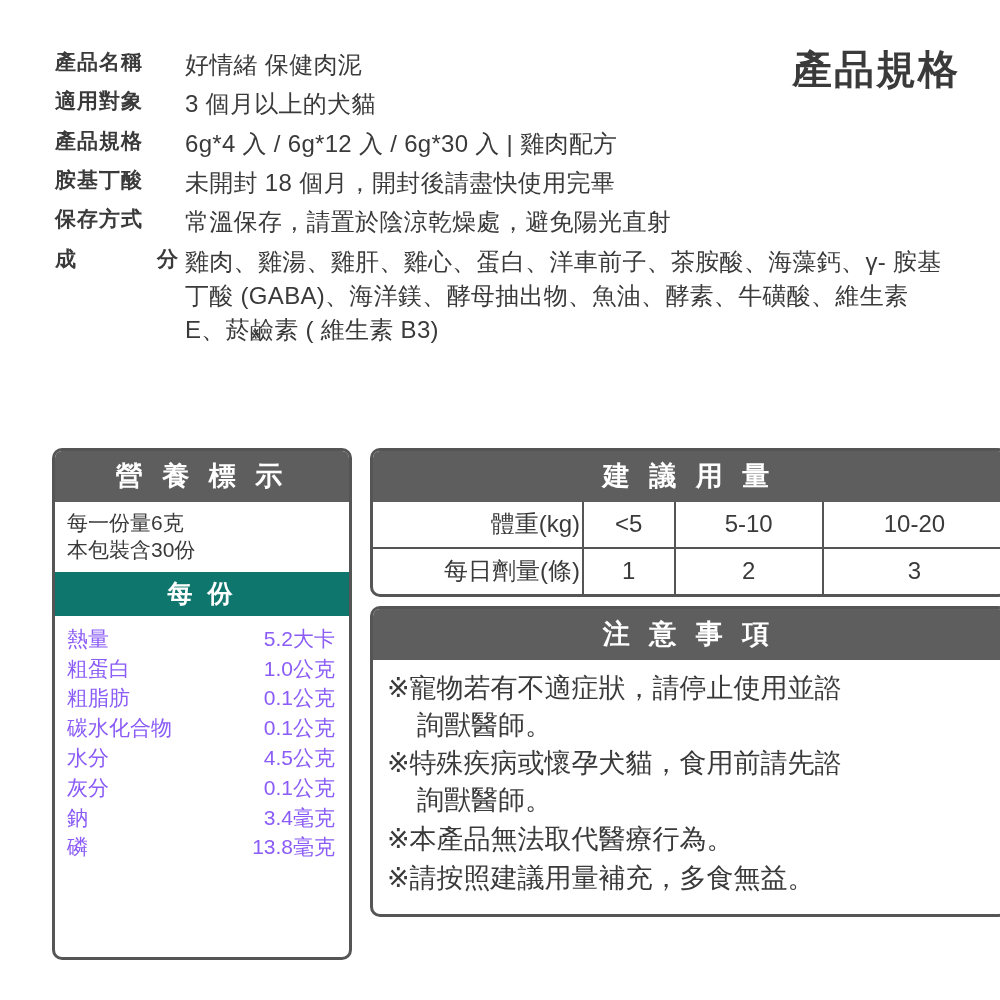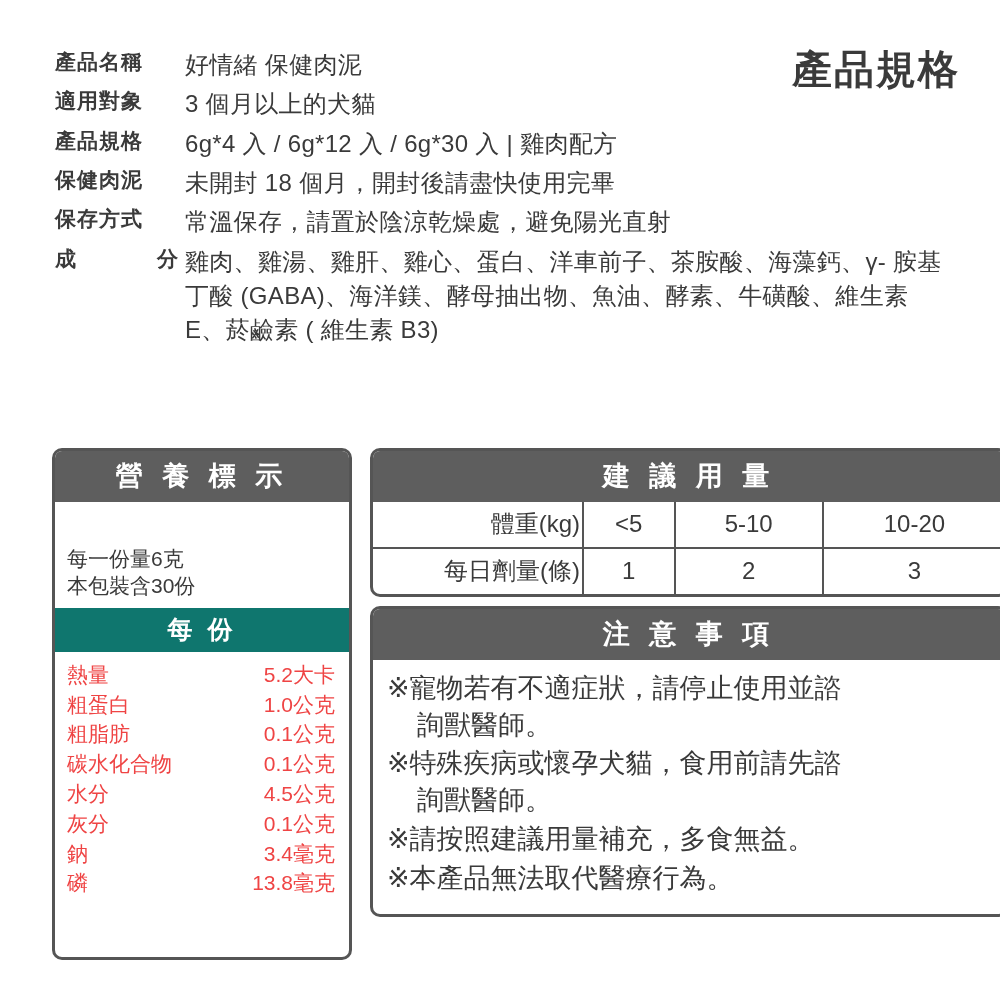--- a/index.html
+++ b/index.html
@@ -97,27 +97,26 @@
     padding: 5px 0 6px 0;
   }
 
   
   .nutri-panel { height: 512px; display: flex; flex-direction: column; }
   .nutri-serving {
     padding: 8px 12px 8px 12px;
     font-size: 21px;
     line-height: 1.28;
     color: #3a3a3a;
-    margin-top: 36px;
   }
   .nutri-rows {
     padding: 8px 14px 0 12px;
     font-size: 21px;
     line-height: 1.42;
-    color: #ef4444;
+    color: #8b5cf6;
     flex: 1 1 auto;
   }
   .nutri-row {
     display: flex;
     justify-content: space-between;
     align-items: baseline;
   }
   .nutri-row .name { white-space: nowrap; }
   .nutri-row .val { white-space: nowrap; }
 
@@ -170,21 +169,21 @@
     </div>
     <div class="spec-row">
       <div class="spec-label">適用對象</div>
       <div class="spec-value">3 個月以上的犬貓</div>
     </div>
     <div class="spec-row">
       <div class="spec-label">產品規格</div>
       <div class="spec-value">6g*4 入 / 6g*12 入 / 6g*30 入 | 雞肉配方</div>
     </div>
     <div class="spec-row">
-      <div class="spec-label">保健肉泥</div>
+      <div class="spec-label">胺基丁酸</div>
       <div class="spec-value">未開封 18 個月，開封後請盡快使用完畢</div>
     </div>
     <div class="spec-row">
       <div class="spec-label">保存方式</div>
       <div class="spec-value">常溫保存，請置於陰涼乾燥處，避免陽光直射</div>
     </div>
     <div class="spec-row">
       <div class="spec-label spread">
         <span>成</span>
         <span>分</span>
@@ -267,23 +266,23 @@
         <div class="notice-body">
           <div class="notice-item">
             <div>※寵物若有不適症狀，請停止使用並諮</div>
             <div class="notice-cont">詢獸醫師。</div>
           </div>
           <div class="notice-item">
             <div>※特殊疾病或懷孕犬貓，食用前請先諮</div>
             <div class="notice-cont">詢獸醫師。</div>
           </div>
           <div class="notice-item">
+            <div>※本產品無法取代醫療行為。</div>
+          </div>
+          <div class="notice-item">
             <div>※請按照建議用量補充，多食無益。</div>
-          </div>
-          <div class="notice-item">
-            <div>※本產品無法取代醫療行為。</div>
           </div>
         </div>
       </div>
 
     </div>
   </div>
 </div>
 
 </body></html>

